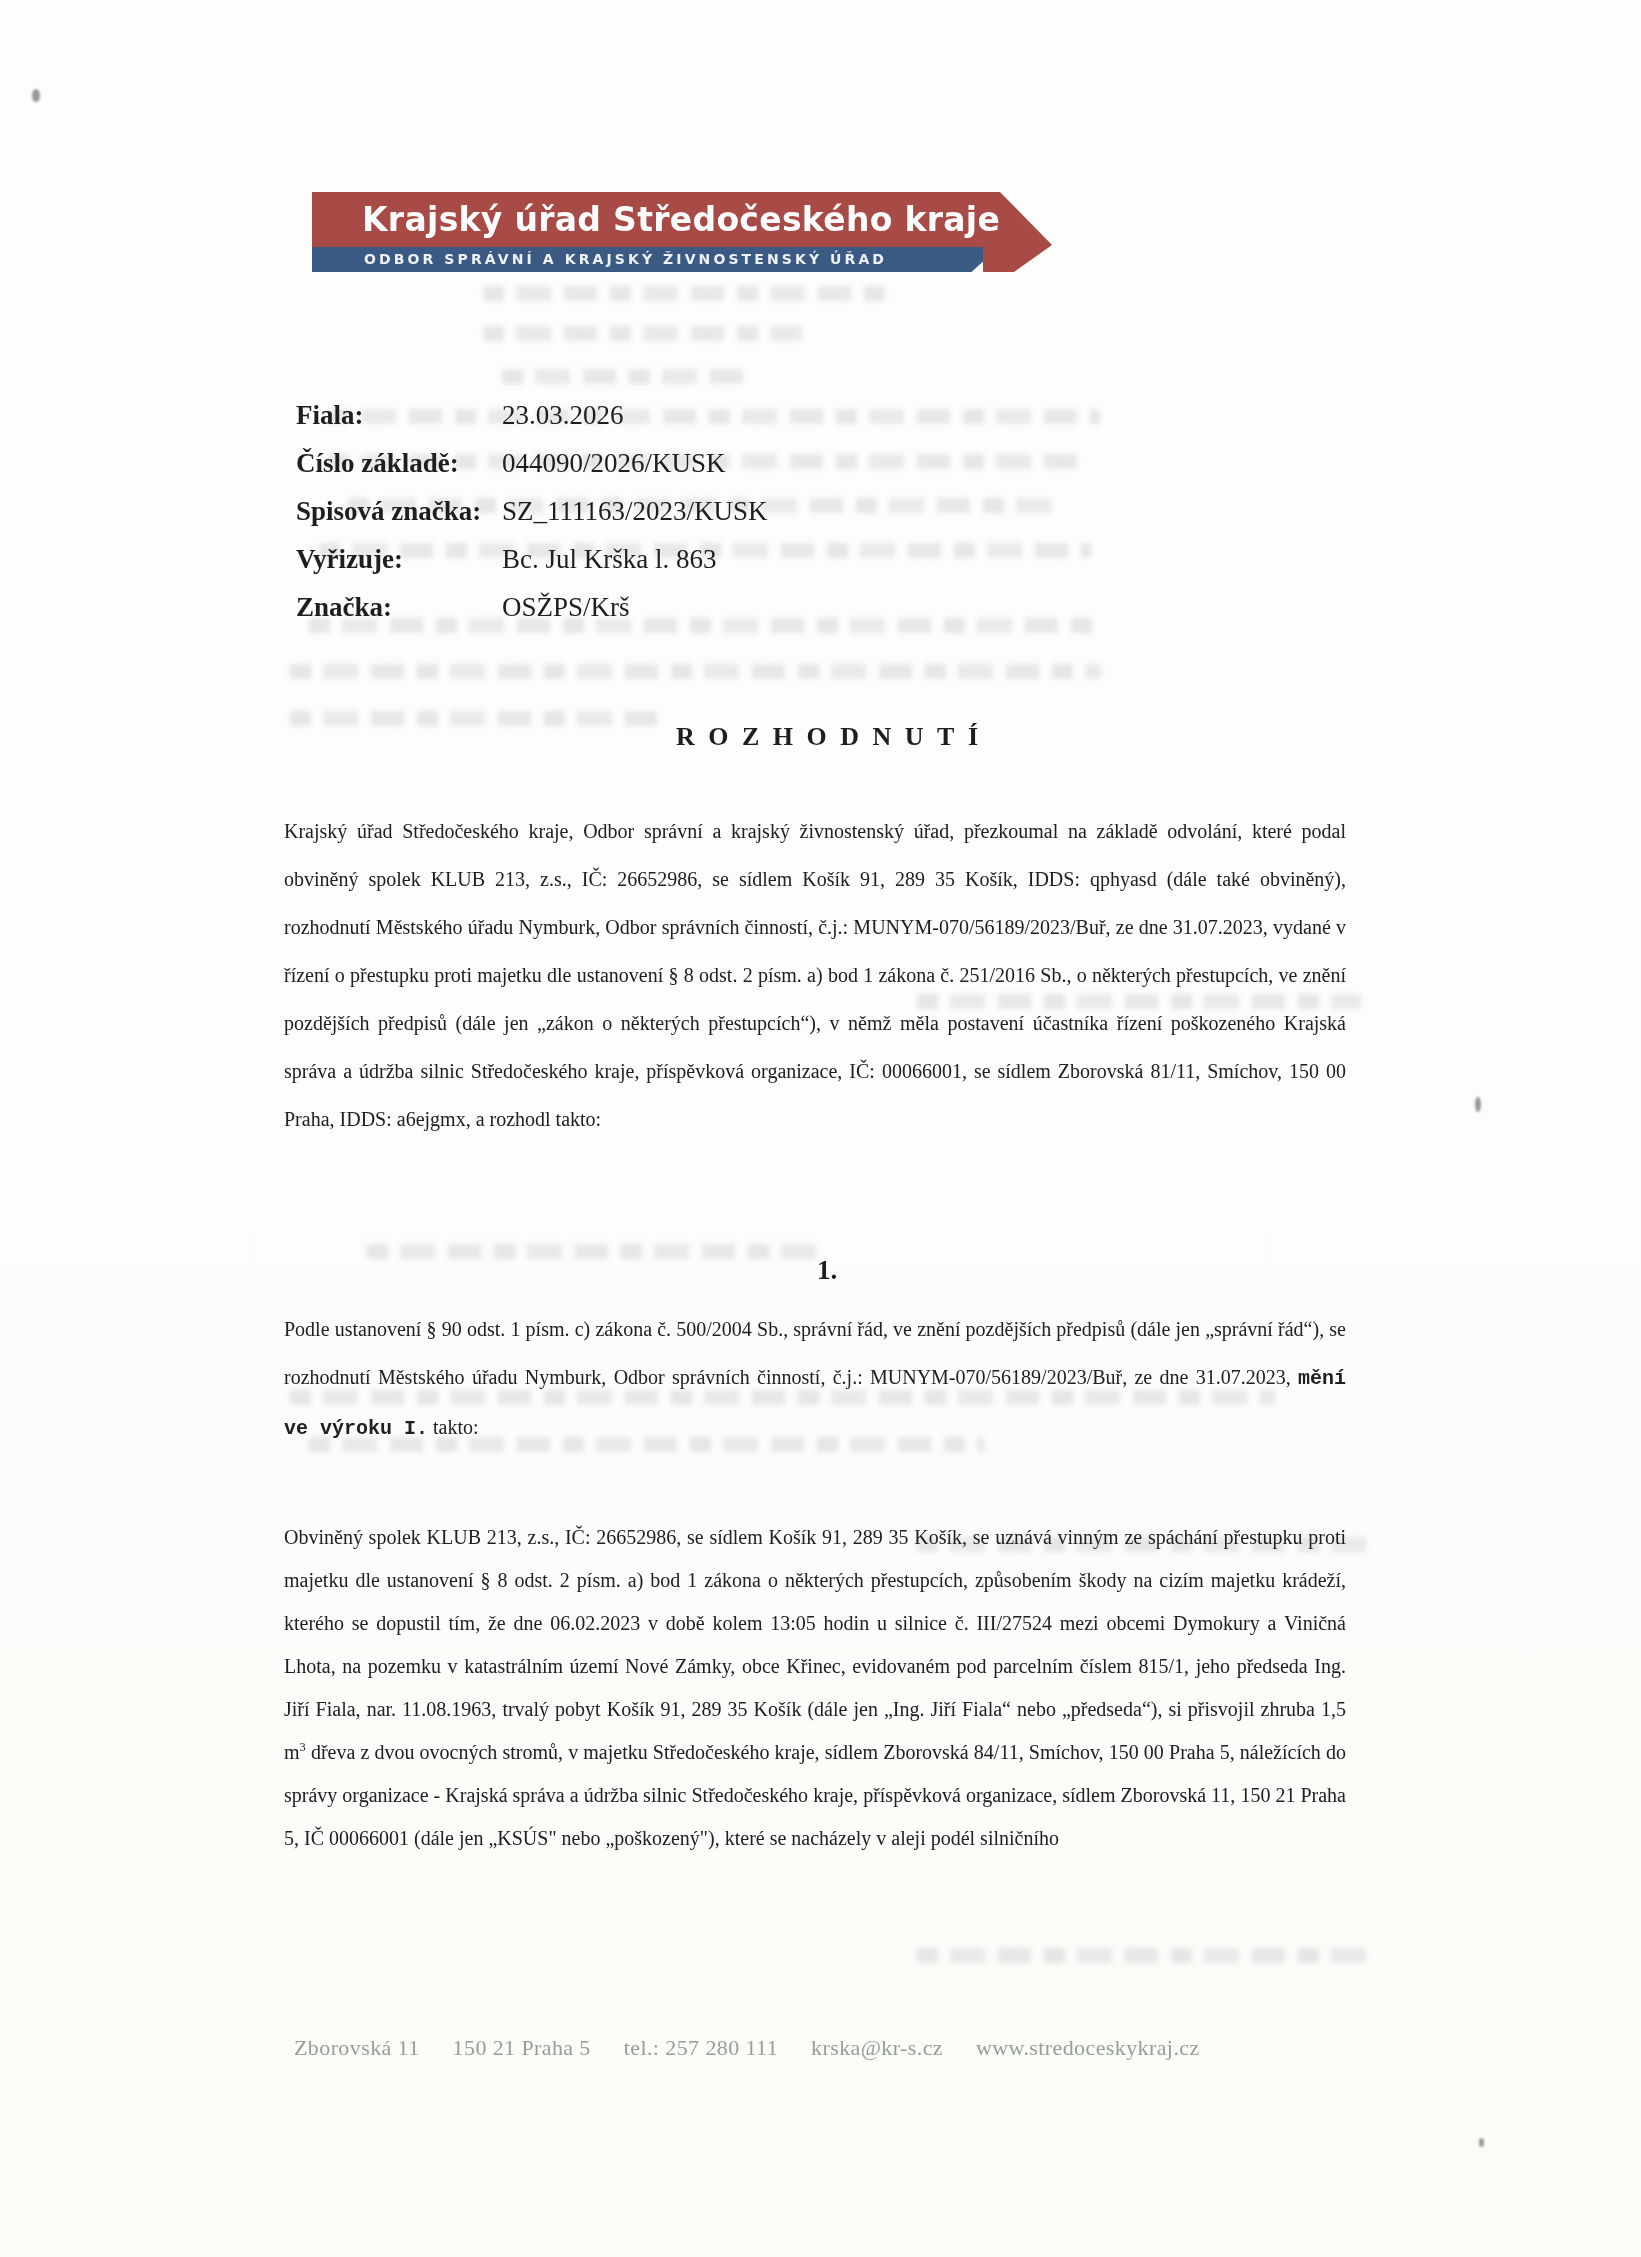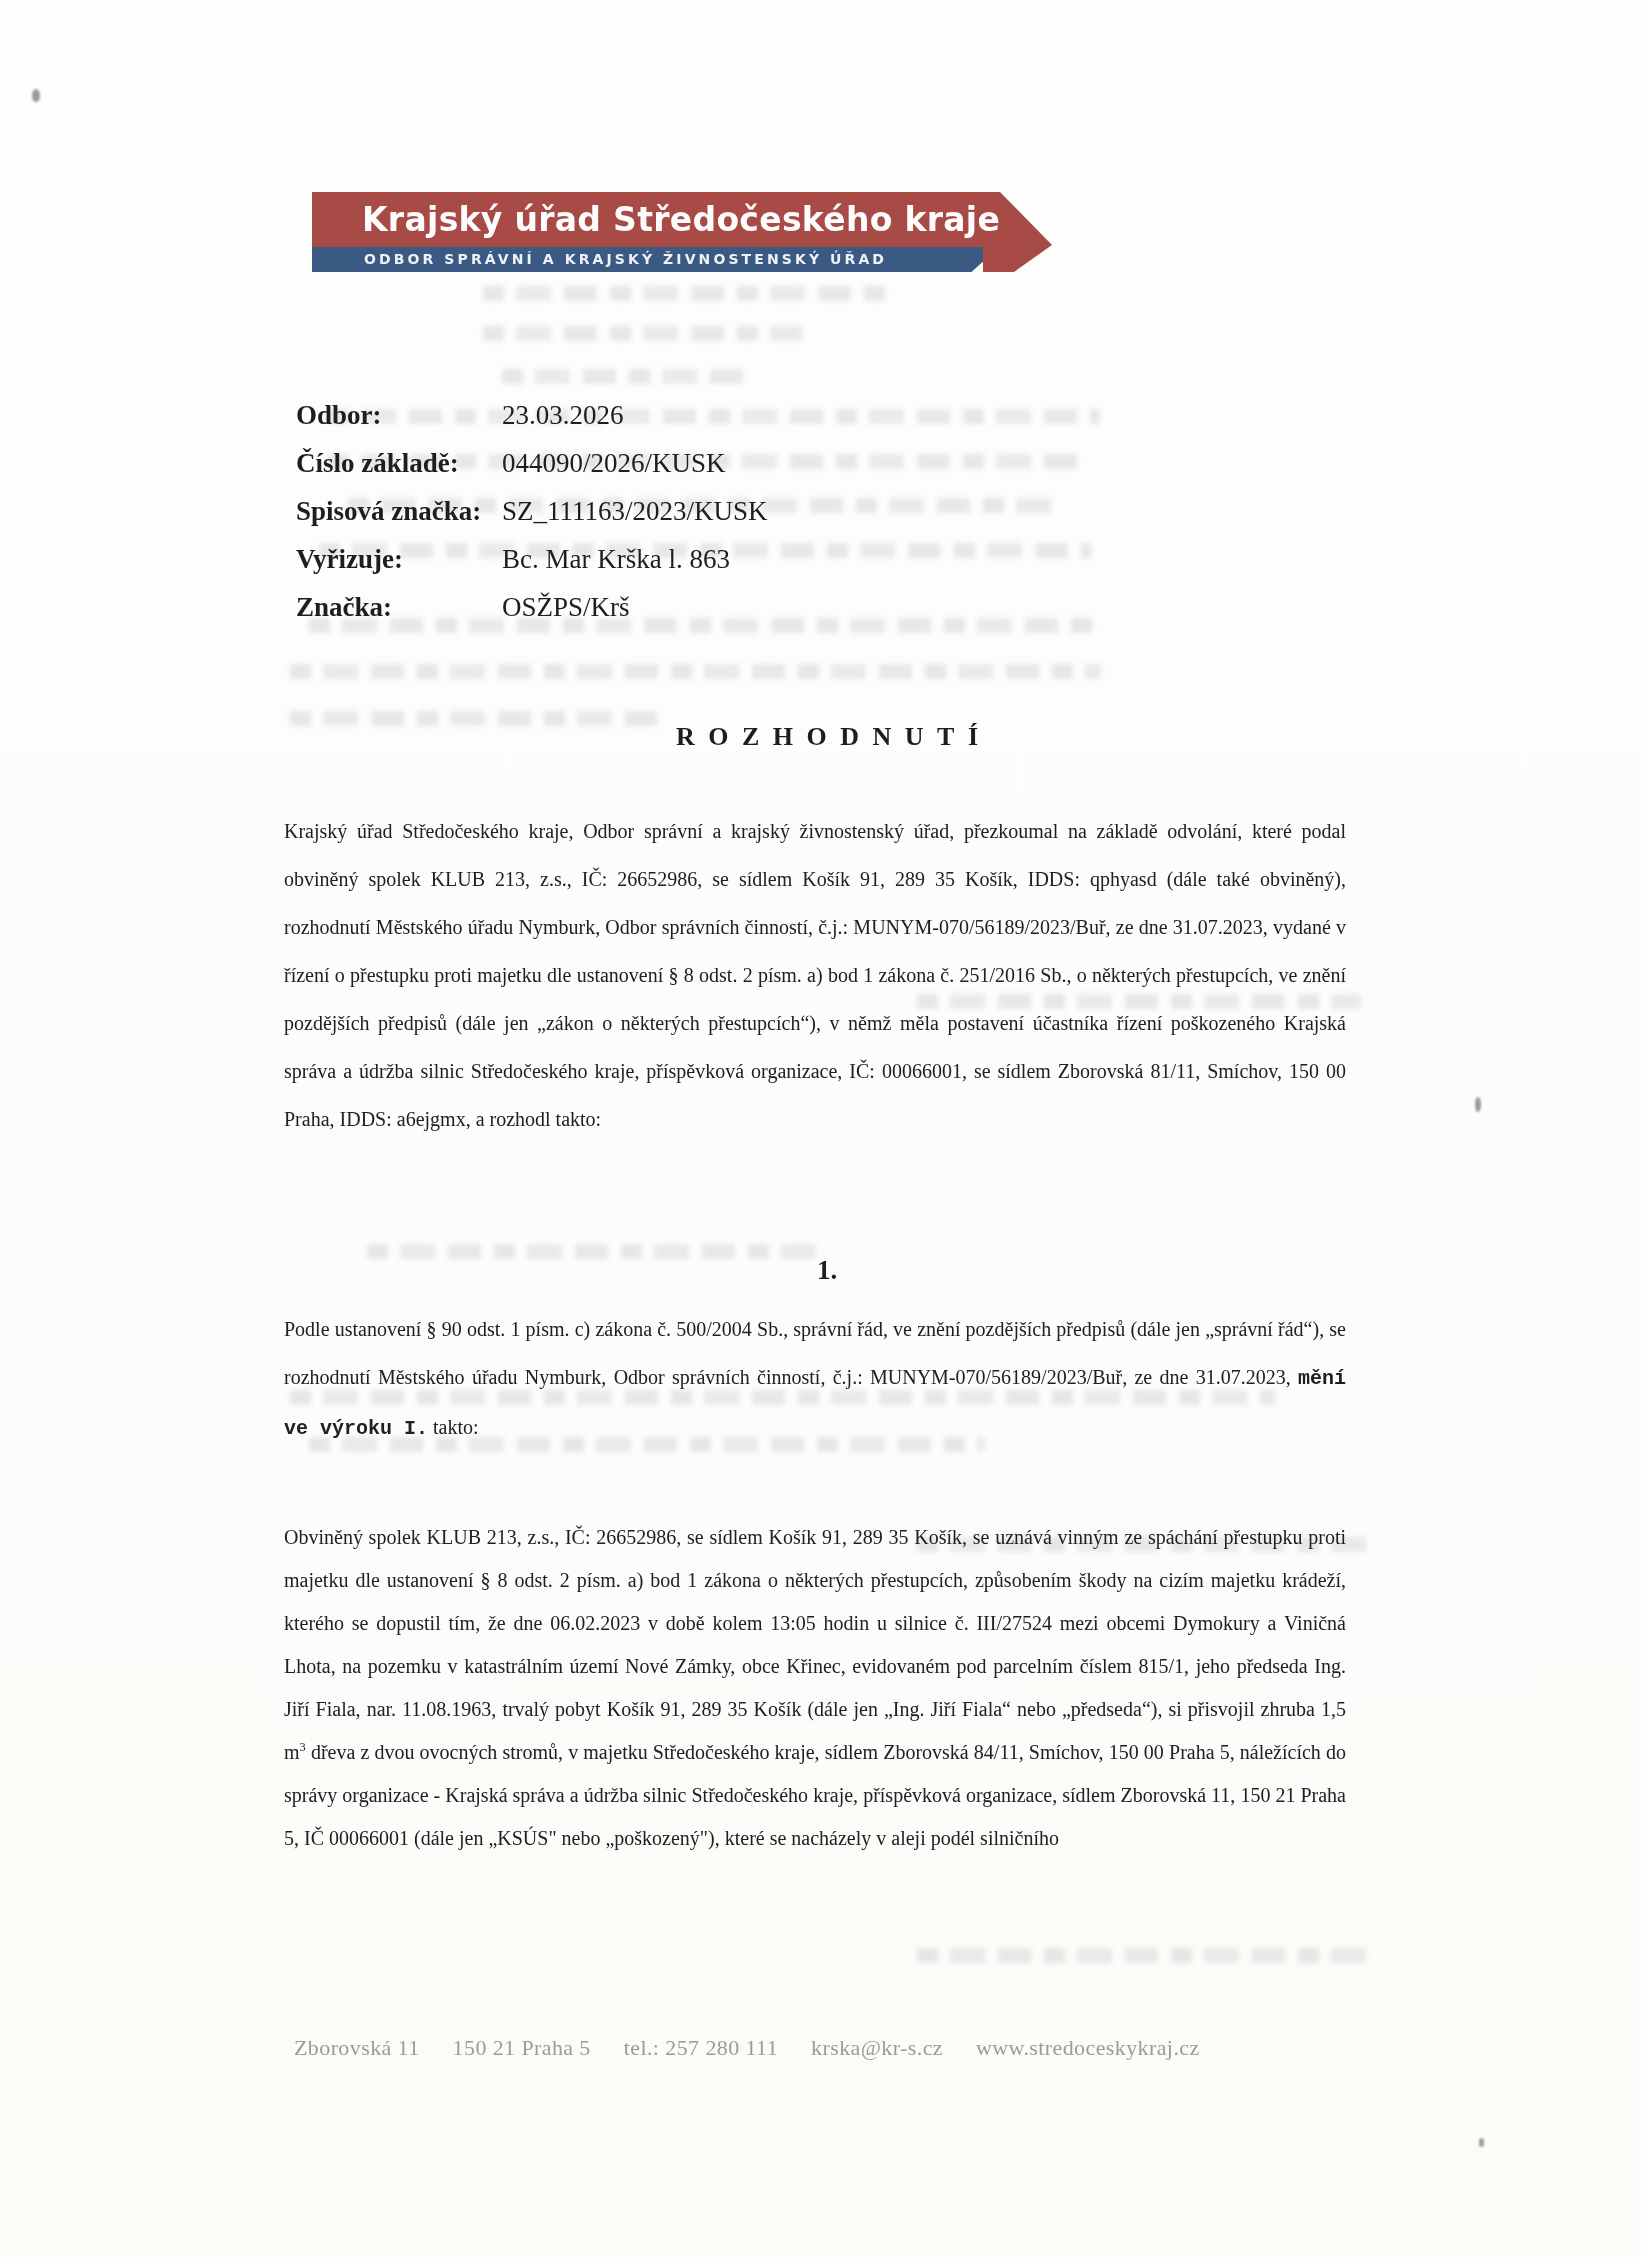--- a/index.html
+++ b/index.html
@@ -113,34 +113,34 @@
 
   <div class="banner">
     <div class="banner-blue"></div>
     <div class="banner-red"></div>
     <div class="banner-title">Krajský úřad Středočeského kraje</div>
     <div class="banner-subtitle">ODBOR SPRÁVNÍ A KRAJSKÝ ŽIVNOSTENSKÝ ÚŘAD</div>
   </div>
 
   <div class="meta">
     <div class="meta-row">
-      <span class="meta-label">Odbor:</span>
+      <span class="meta-label">Fiala:</span>
       <span class="meta-value">23.03.2026</span>
     </div>
     <div class="meta-row">
       <span class="meta-label">Číslo základě:</span>
       <span class="meta-value">044090/2026/KUSK</span>
     </div>
     <div class="meta-row">
       <span class="meta-label">Spisová značka:</span>
       <span class="meta-value">SZ_111163/2023/KUSK</span>
     </div>
     <div class="meta-row">
       <span class="meta-label">Vyřizuje:</span>
-      <span class="meta-value">Bc. Mar Krška l. 863</span>
+      <span class="meta-value">Bc. Jul Krška l. 863</span>
     </div>
     <div class="meta-row">
       <span class="meta-label">Značka:</span>
       <span class="meta-value">OSŽPS/Krš</span>
     </div>
   </div>
 
   <div class="doc-title">ROZHODNUTÍ</div>
 
   <div class="para p1">Krajský úřad Středočeského kraje, Odbor správní a krajský živnostenský úřad, přezkoumal na základě odvolání, které podal obviněný spolek KLUB 213, z.s., IČ: 26652986, se sídlem Košík 91, 289 35 Košík, IDDS: qphyasd (dále také obviněný), rozhodnutí Městského úřadu Nymburk, Odbor správních činností, č.j.: MUNYM-070/56189/2023/Buř, ze dne 31.07.2023, vydané v řízení o přestupku proti majetku dle ustanovení § 8 odst. 2 písm. a) bod 1 zákona č. 251/2016 Sb., o některých přestupcích, ve znění pozdějších předpisů (dále jen „zákon o některých přestupcích“), v němž měla postavení účastníka řízení poškozeného Krajská správa a údržba silnic Středočeského kraje, příspěvková organizace, IČ: 00066001, se sídlem Zborovská 81/11, Smíchov, 150 00 Praha, IDDS: a6ejgmx, a rozhodl takto:</div>

